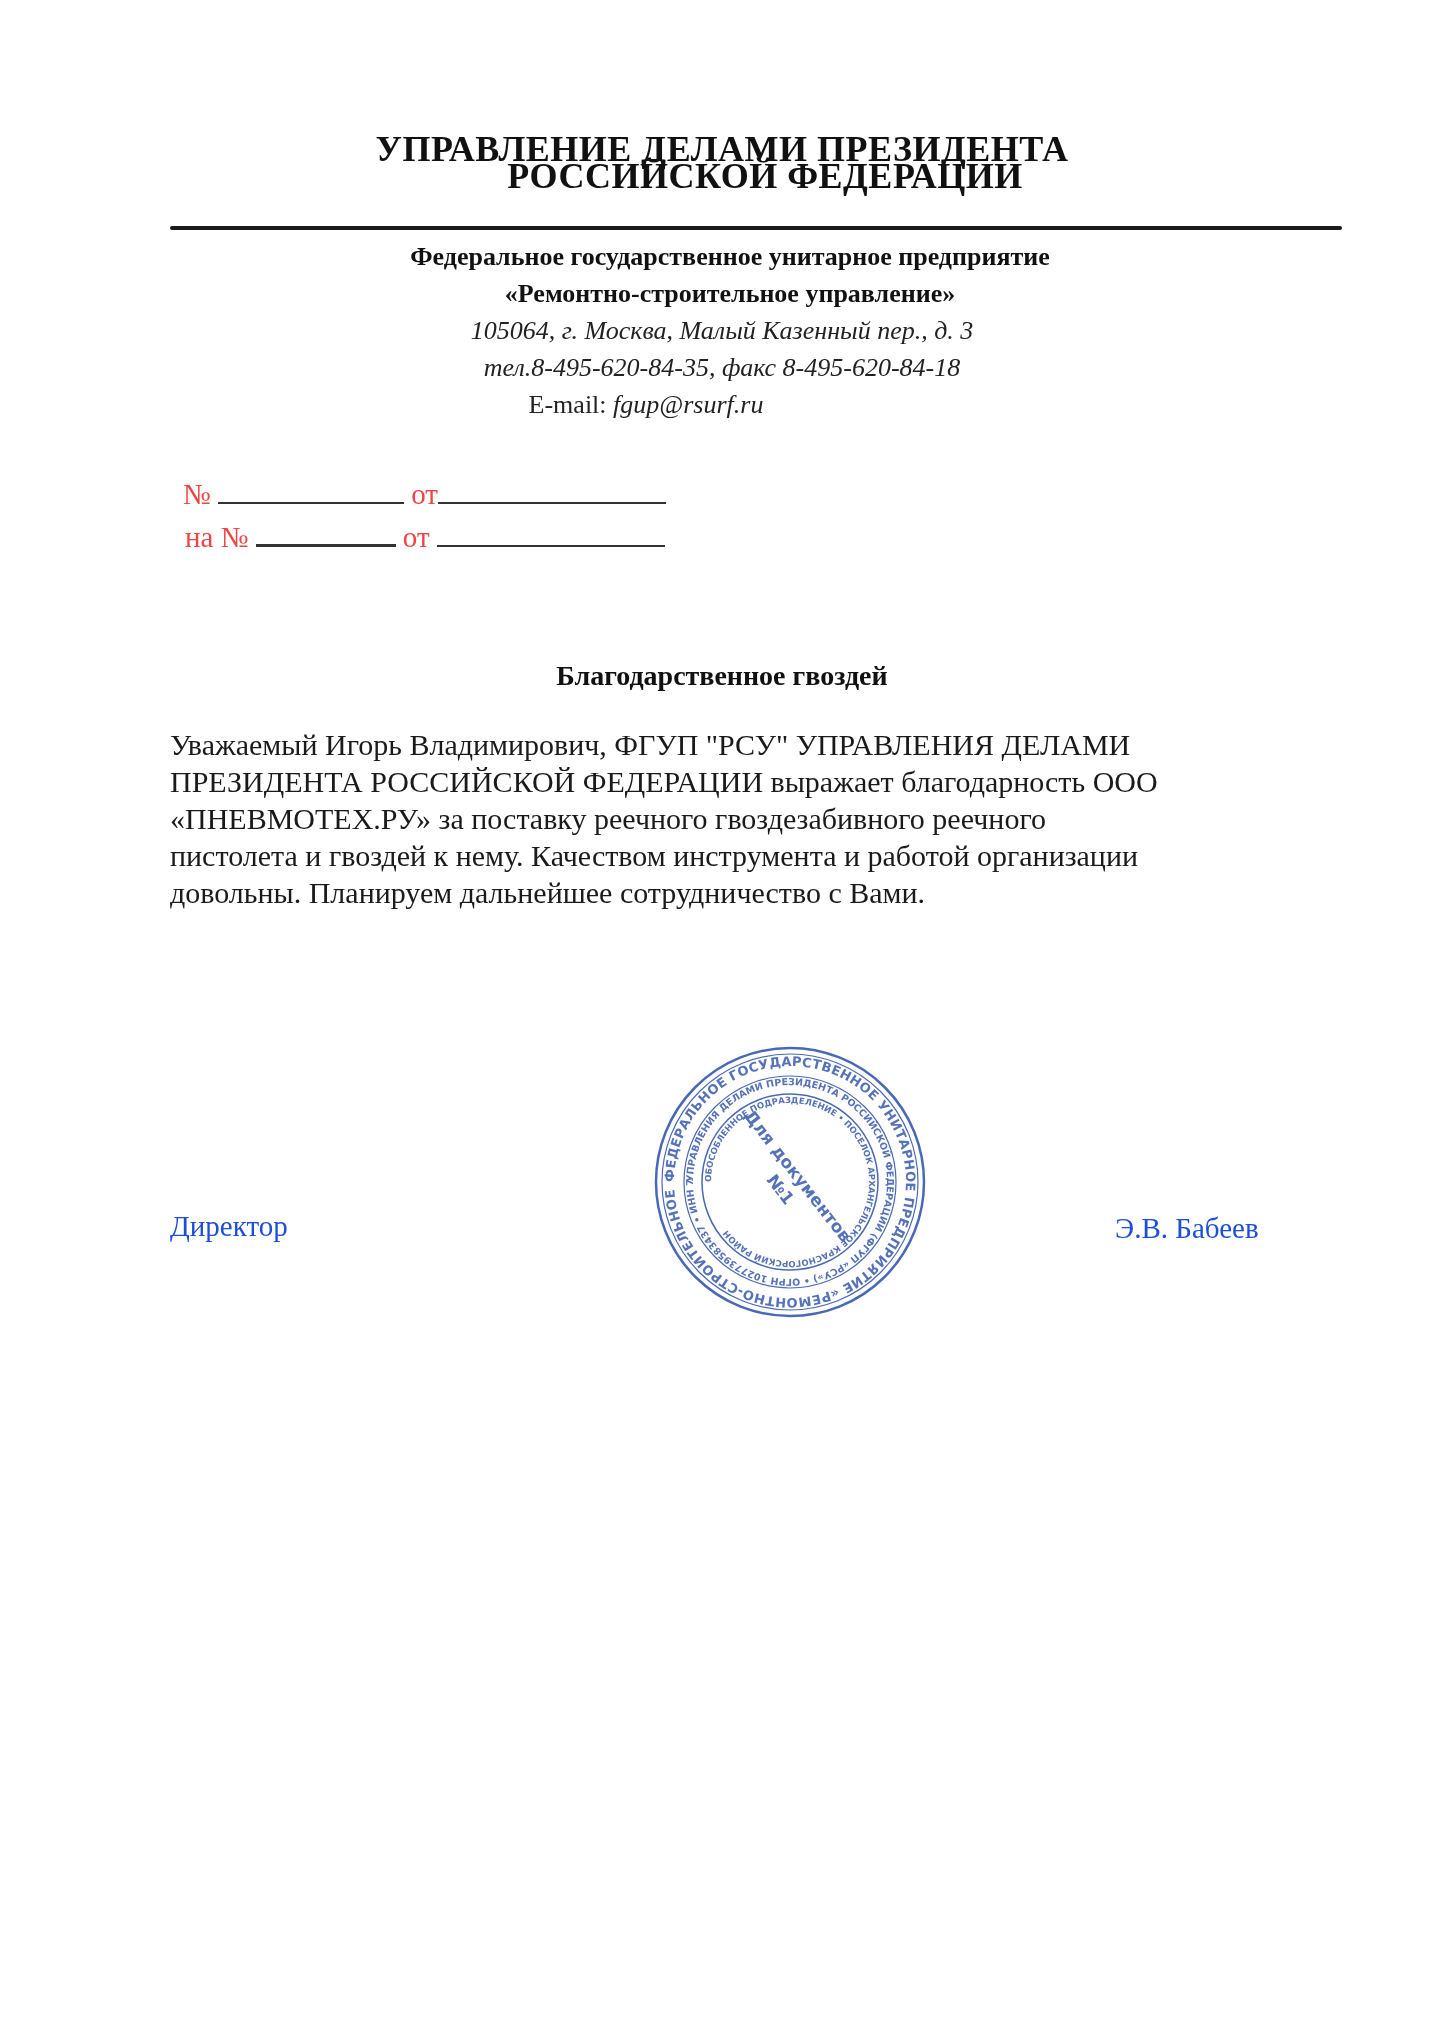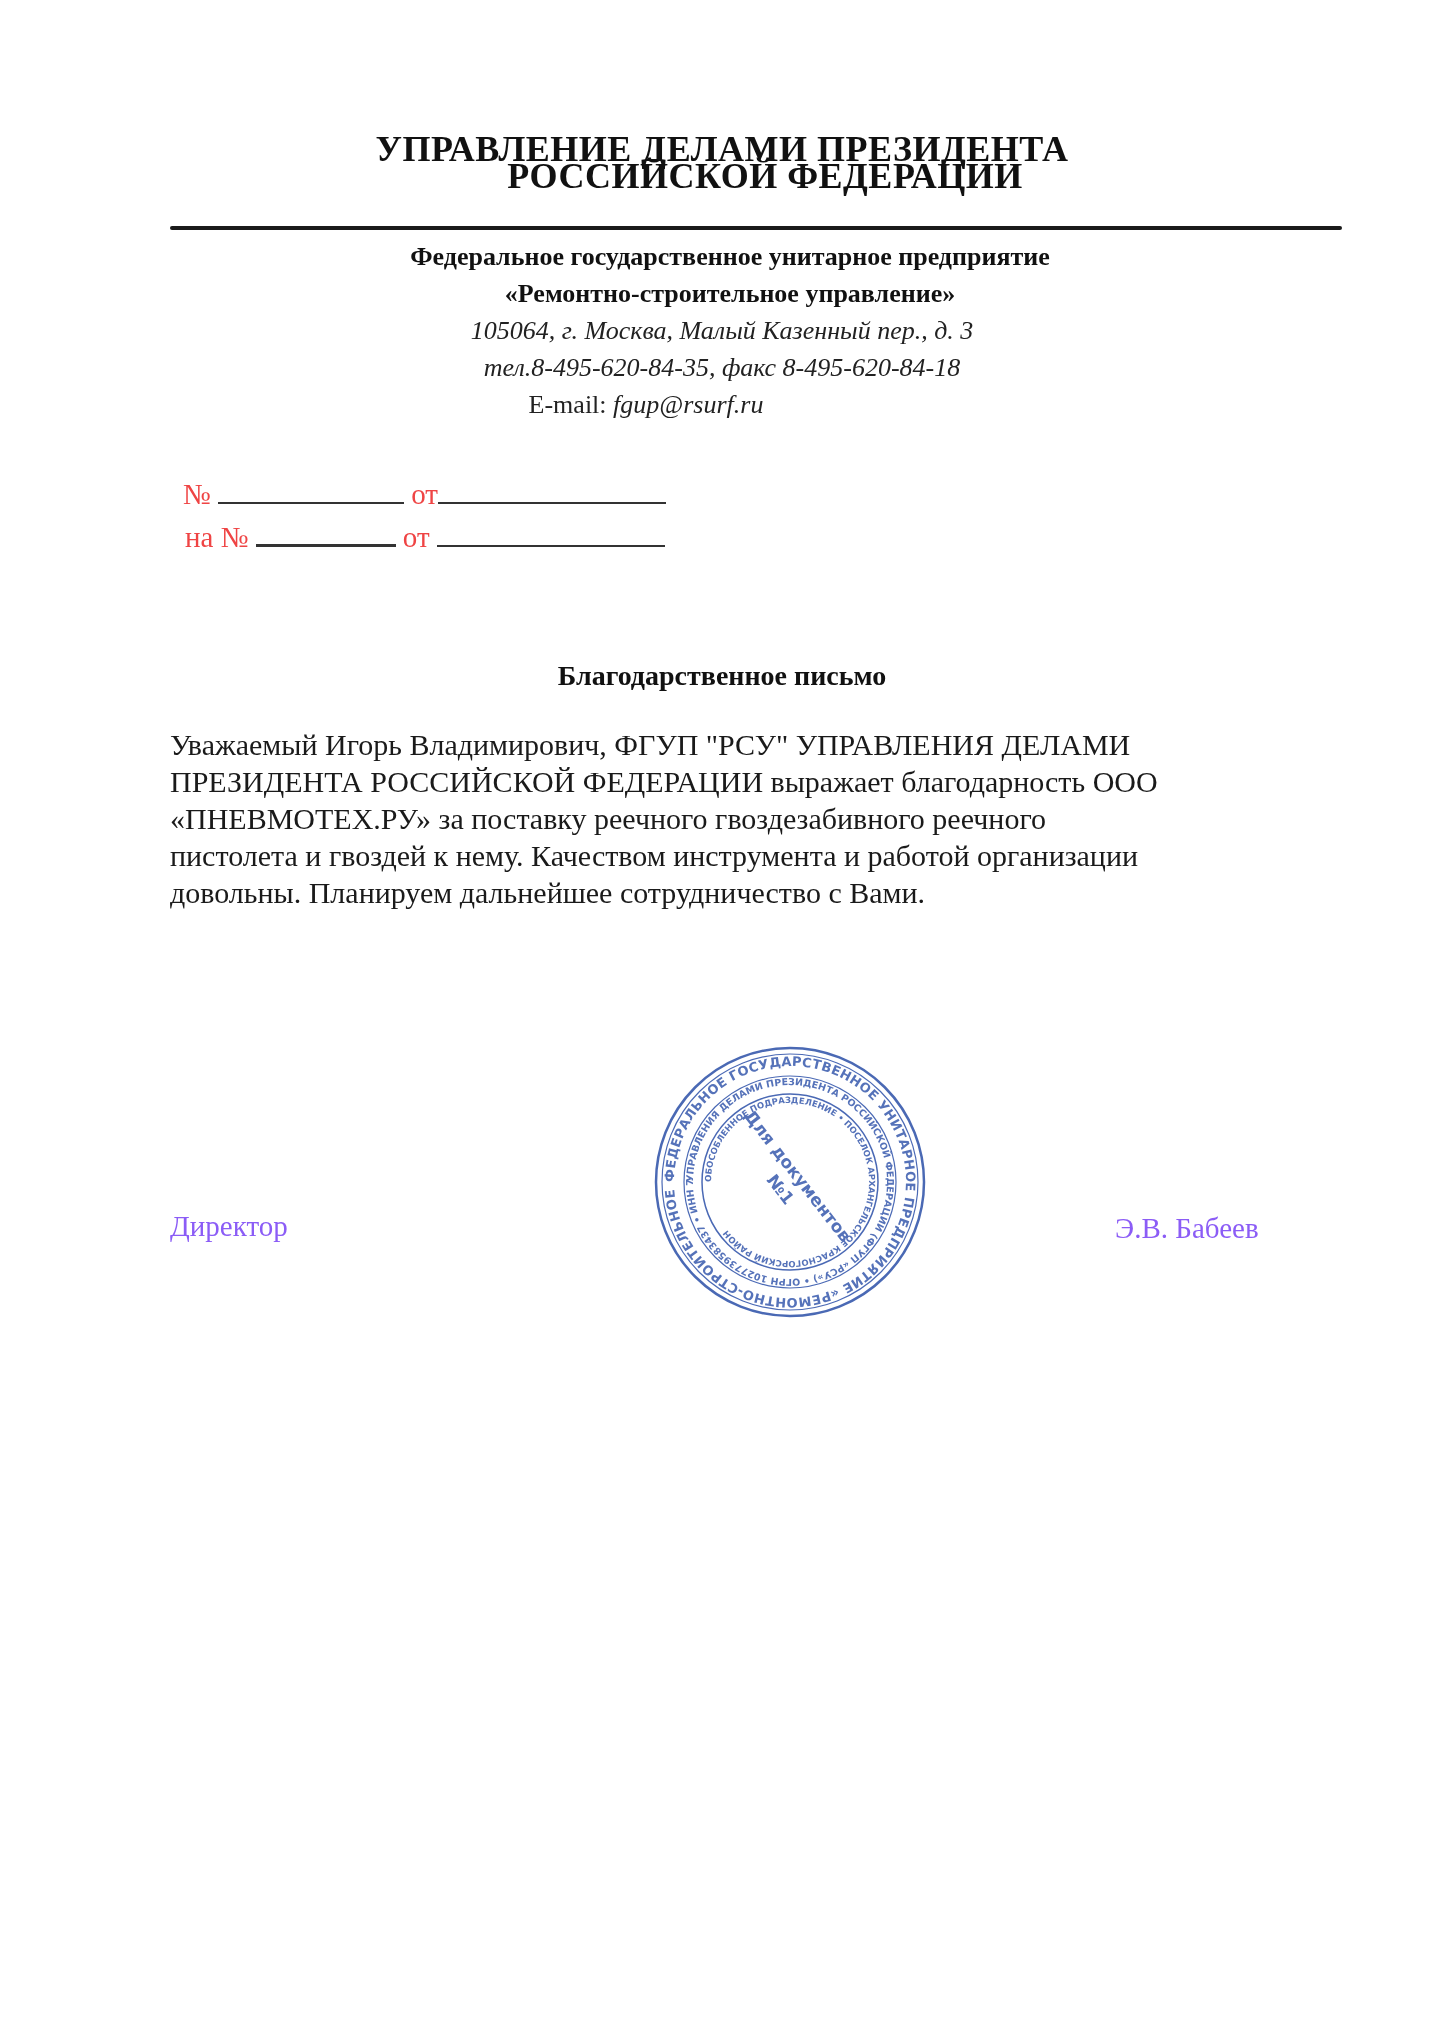--- a/index.html
+++ b/index.html
@@ -11,21 +11,21 @@
   .rule { left: 170px; top: 226px; width: 1172px; height: 4px; background: #1a1a1a; border-radius: 2px; }
   .org { left: 0; width: 1444px; text-align: center; font-weight: bold; font-size: 26px; color: #111; padding-left: 8px; }
   .addr { left: 0; width: 1444px; text-align: center; font-style: italic; font-size: 26px; color: #222; }
   .email { left: 0; width: 1292px; text-align: center; font-size: 26px; color: #222; }
   .email i { font-style: italic; }
   .refline { font-size: 29px; color: #ef4444; white-space: nowrap; font-family: Liberation Serif, serif; }
   .blank { display: inline-block; border-bottom: 2px solid #333; height: 22px; vertical-align: baseline; }
   .title { left: 0; width: 1444px; text-align: center; font-weight: bold; font-size: 28px; color: #111; }
   .body { left: 170px; width: 1180px; font-size: 30px; line-height: 37px; color: #1a1a1a; }
   .body div { white-space: nowrap; }
-  .sig { font-size: 29px; color: #8b5cf6; }
+  .sig { font-size: 29px; color: #1d4ed8; }
   .stamp { left: 652px; top: 1044px; width: 276px; height: 276px; }
 </style>
 </head>
 <body>
 
 <div class="abs hdr" style="top:128px;">УПРАВЛЕНИЕ ДЕЛАМИ ПРЕЗИДЕНТА</div>
 <div class="abs hdr" style="top:155px;padding-left:43px;">РОССИЙСКОЙ ФЕДЕРАЦИИ</div>
 <div class="abs rule"></div>
 
 <div class="abs org" style="top:242px;">Федеральное государственное унитарное предприятие</div>
@@ -42,21 +42,21 @@
   <span class="blank" style="width:186px;"></span>
   <span>от</span><span class="blank" style="width:228px;"></span>
 </div>
 <div class="abs refline" style="left:185px; top:521px;">
   <span>на №</span>
   <span class="blank" style="width:140px; border-bottom-width:3px;"></span>
   <span>от</span>
   <span class="blank" style="width:228px;"></span>
 </div>
 
-<div class="abs title" style="top:660px;">Благодарственное письмо</div>
+<div class="abs title" style="top:660px;">Благодарственное гвоздей</div>
 
 <div class="abs body" style="top:726px;">
   <div>Уважаемый Игорь Владимирович, ФГУП "РСУ" УПРАВЛЕНИЯ ДЕЛАМИ</div>
   <div>ПРЕЗИДЕНТА РОССИЙСКОЙ ФЕДЕРАЦИИ выражает благодарность ООО</div>
   <div>«ПНЕВМОТЕХ.РУ» за поставку реечного гвоздезабивного реечного</div>
   <div>пистолета и гвоздей к нему. Качеством инструмента и работой организации</div>
   <div>довольны. Планируем дальнейшее сотрудничество с Вами.</div>
 </div>
 
 <div class="abs sig" style="left:170px; top:1210px;">Директор</div>

